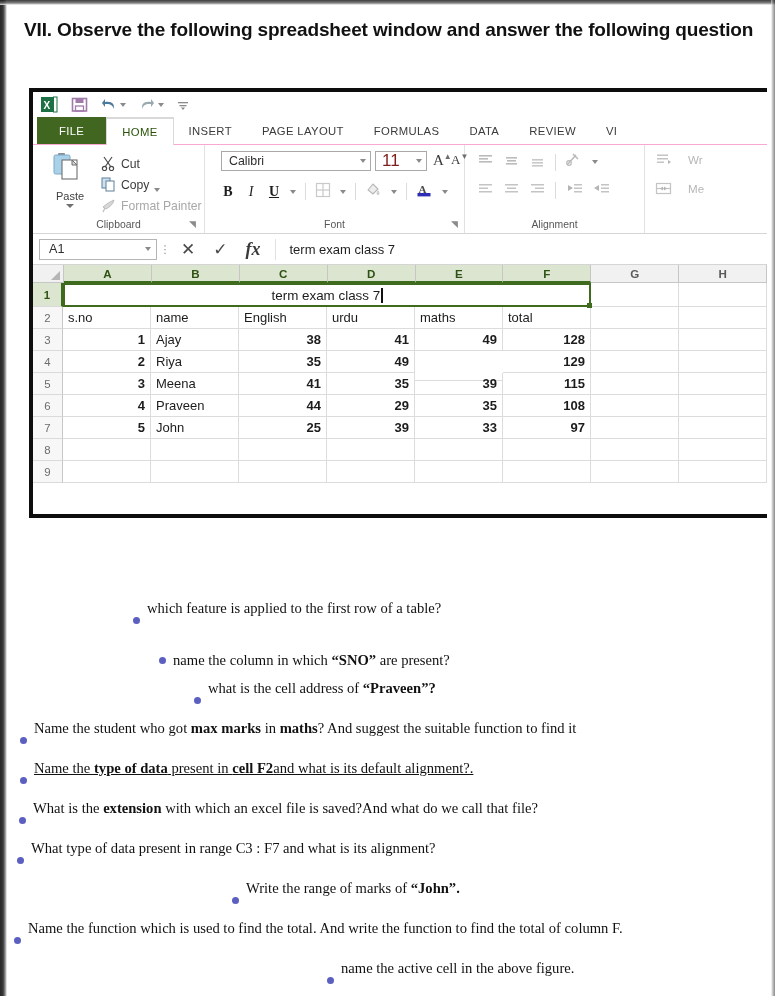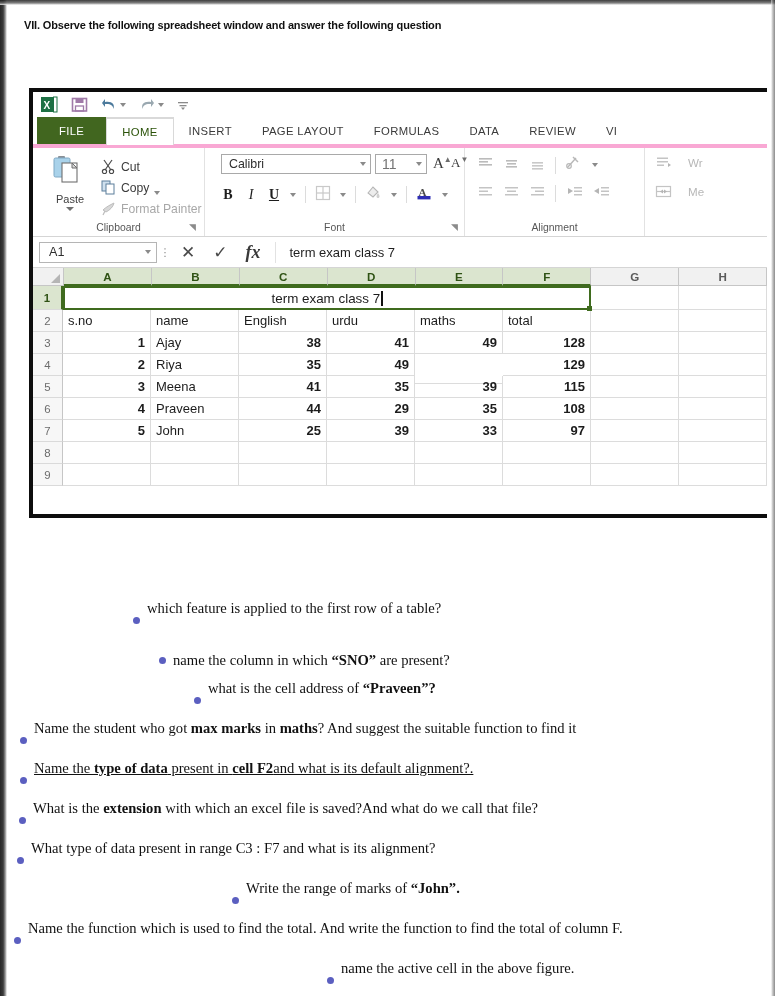--- a/index.html
+++ b/index.html
@@ -39,21 +39,21 @@
     opacity: .55;
   }
 
   
   .heading {
     position: absolute;
     left: 24px;
     top: 19px;
     font-family: "Liberation Sans", sans-serif;
     font-weight: bold;
-    font-size: 11px;
+    font-size: 19px;
     color: #111111;
     letter-spacing: -0.15px;
     white-space: nowrap;
   }
 
   
   .excel-window {
     position: absolute;
     left: 29px;
     top: 88px;
@@ -91,21 +91,21 @@
     border-right: 3px solid transparent;
     border-top: 4px solid #8a8a8a;
   }
 
   
   .tabstrip {
     height: 27px;
     display: flex;
     align-items: stretch;
     background: #ffffff;
-    border-bottom: 4px solid #f9a8d4;
+    border-bottom: 1px solid #f9a8d4;
     position: relative;
   }
   .tab {
     display: flex;
     align-items: center;
     justify-content: center;
     font-family: "Liberation Sans", sans-serif;
     font-size: 11.3px;
     color: #3b3b3b;
     letter-spacing: .35px;
@@ -217,22 +217,22 @@
     position: absolute;
     left: 170px; top: 6px;
     width: 52px; height: 20px;
     border: 1px solid #a9a9a9;
     background: #fff;
     display: flex;
     align-items: center;
     padding: 0 4px 0 6px;
     box-sizing: border-box;
     font-family: "Liberation Sans", sans-serif;
-    font-size: 14px;
-    color: #737373;
+    font-size: 17px;
+    color: #7f1d1d;
     justify-content: space-between;
   }
   .grow-a, .shrink-a {
     position: absolute;
     top: 7px;
     font-family: "Liberation Serif", serif;
     color: #3a3a3a;
   }
   .grow-a { left: 228px; font-size: 15px; }
   .shrink-a { left: 246px; font-size: 13px; }

